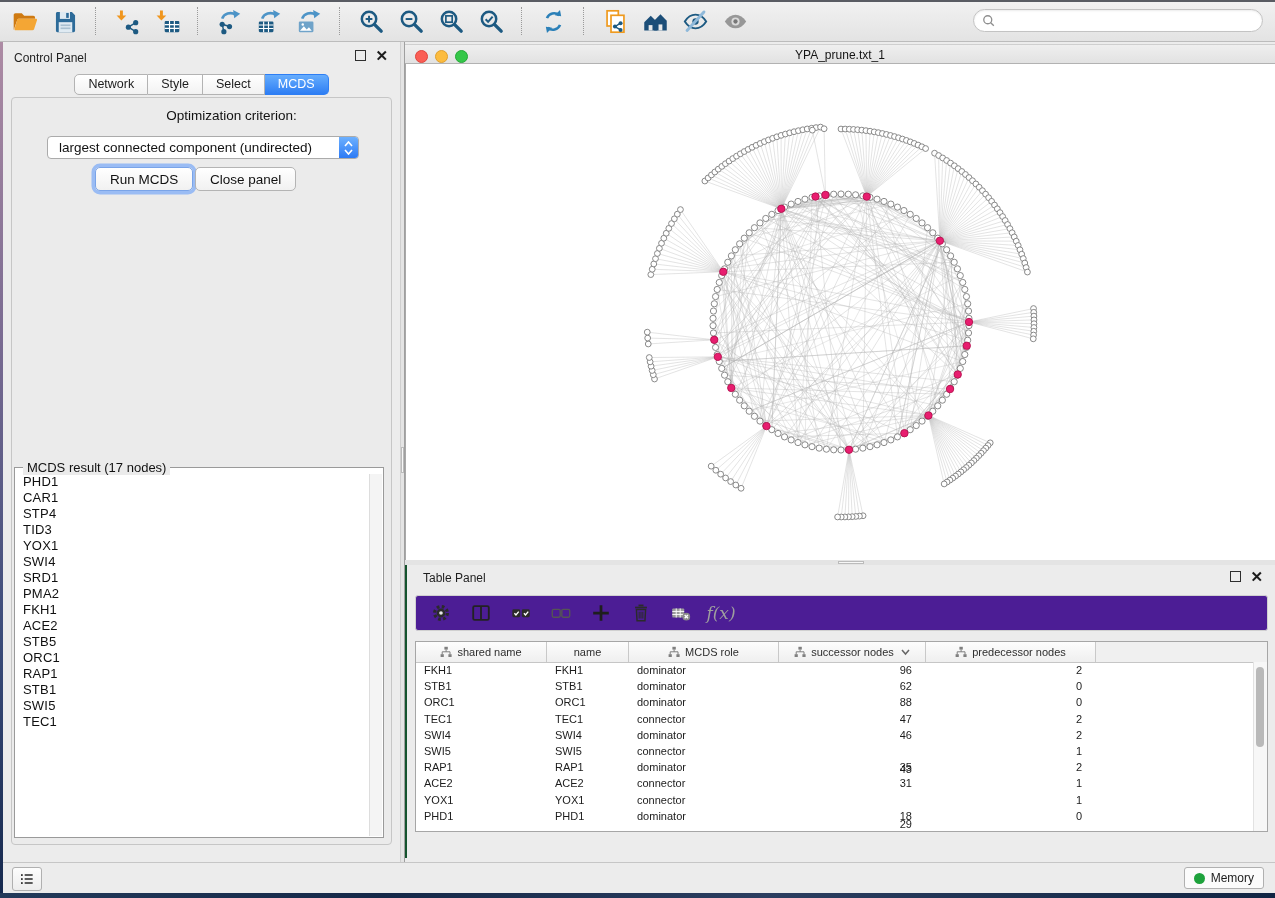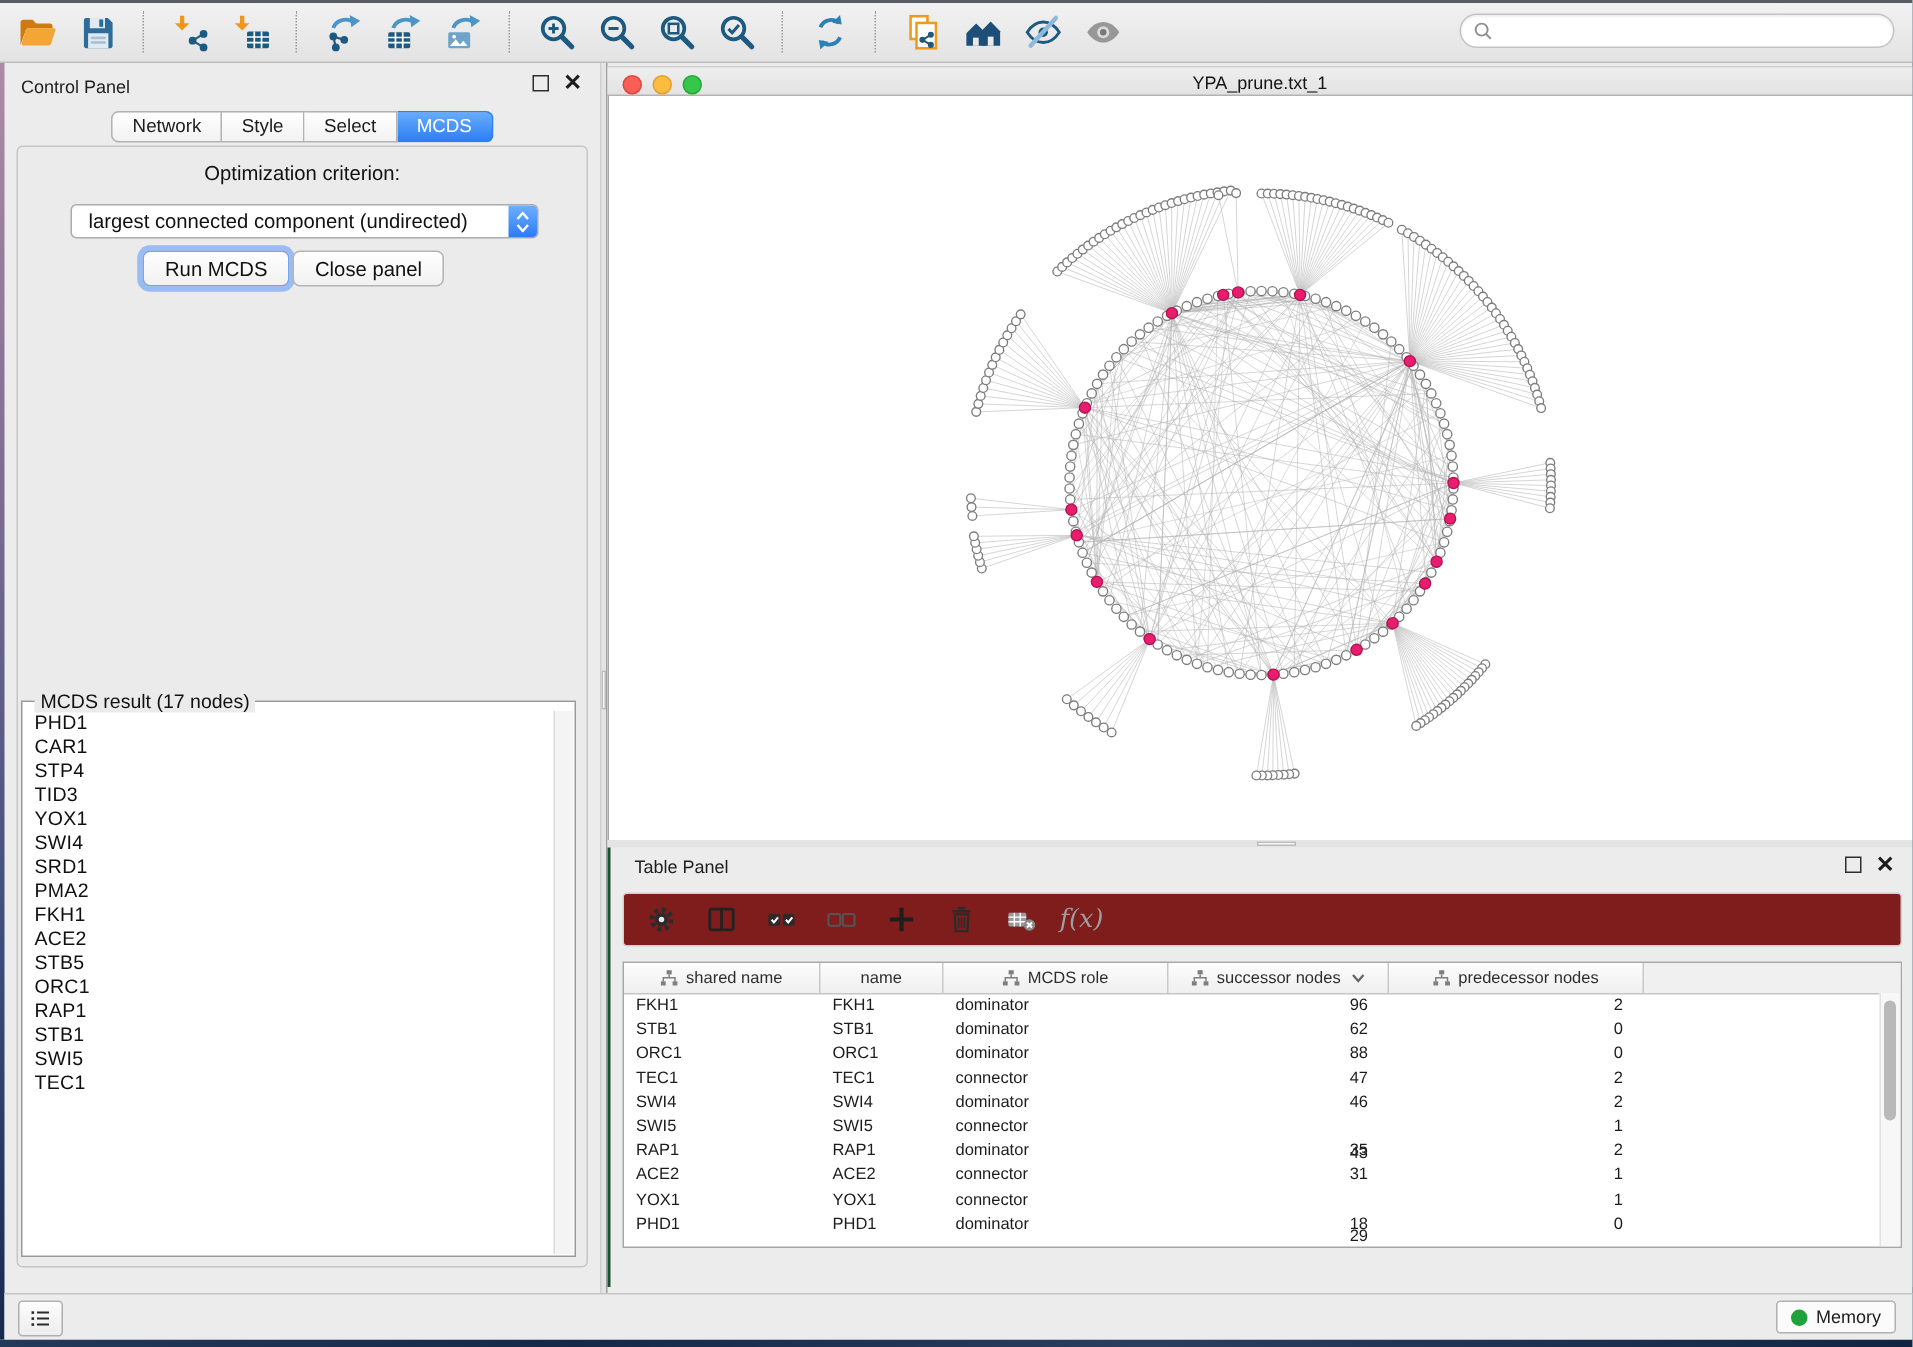--- a/index.html
+++ b/index.html
@@ -37,21 +37,21 @@
   .close-glyph{font-size:15px;font-weight:700;color:#1c1c1c;line-height:11px;}
   .seg{display:inline-flex;}
   .seg .seg-btn{font-size:12.5px;color:#1c1c1c;background:linear-gradient(#ffffff,#f2f2f2);
     border:1px solid #b3b3b3;border-left:none;padding:2px 13px 3px;cursor:pointer;font-family:inherit;line-height:14px;}
   .seg .seg-btn:first-child{border-left:1px solid #b3b3b3;border-radius:5px 0 0 5px;}
   .seg .seg-btn:last-child{border-radius:0 5px 5px 0;}
   .seg .seg-btn.active{background:linear-gradient(#66adfd,#2e7ef4);color:#fff;border-color:#2e7ef4;}
   #cp-tabs{position:absolute;left:0;top:32px;width:100%;text-align:center;}
   #cp-body{position:absolute;left:8px;top:55px;width:381px;height:748px;background:#ebebeb;
     border:1px solid #c6c6c6;border-radius:4px;box-sizing:border-box;}
-  #opt-label{position:absolute;left:0;top:66px;width:100%;text-align:center;font-size:13.5px;color:#111;}
+  #opt-label{position:absolute;left:0;top:66px;width:100%;text-align:center;font-size:13.5px;color:#111;padding-left:30px;}
   #criterion-select{position:absolute;left:44px;top:94px;width:312px;height:23px;background:#fff;
     border:1px solid #ababab;border-radius:4px;box-sizing:border-box;display:flex;align-items:center;cursor:pointer;}
   #criterion-value{flex:1;font-size:13.5px;color:#111;padding-left:11px;white-space:nowrap;}
   #criterion-stepper{width:19px;height:21px;border-radius:0 3px 3px 0;
     background:linear-gradient(#6db0fe,#2d7bf5);display:flex;flex-direction:column;align-items:center;justify-content:center;gap:2px;}
   #criterion-stepper svg{width:9px;height:6px;display:block;}
   .cp-push{font-size:13.5px;color:#111;background:linear-gradient(#ffffff,#f1f1f1);
     border:1px solid #b4b4b4;border-radius:5px;height:24px;padding:0 14px;cursor:pointer;font-family:inherit;position:absolute;}
   #run-btn{left:92px;top:125px;box-shadow:0 0 0 3.5px rgba(88,150,251,.55);border-color:#7aa4e8;}
   #close-panel-btn{left:192px;top:125px;}
@@ -73,21 +73,21 @@
   #tl-red{left:10px;background:#fa5e55;border:.5px solid #e0443c;}
   #tl-yellow{left:30px;background:#fcbc3f;border:.5px solid #e0a02e;}
   #tl-green{left:50px;background:#35c749;border:.5px solid #24a837;}
   #net-title{position:absolute;left:0;top:3px;width:100%;text-align:center;font-size:12px;color:#141414;}
   #net-view{position:absolute;left:405px;top:64px;width:870px;height:496px;background:#fff;border-left:1px solid #a9a9a9;box-sizing:border-box;}
   #network-canvas{display:block;}
   
   #table-panel{position:absolute;left:405px;top:565px;width:870px;height:293px;background:#ececec;border-left:2px solid #14532d;box-sizing:border-box;}
   #tp-title{position:absolute;left:16px;top:6px;}
   #tp-btns{right:12px;top:6px;}
-  #tp-toolbar{position:absolute;left:8px;top:30px;width:853px;height:36px;background:#7f1d1d;
+  #tp-toolbar{position:absolute;left:8px;top:30px;width:853px;height:36px;background:#4c1d95;
     border:1px solid #d0d0d0;border-radius:3px;display:flex;align-items:center;padding-left:12px;gap:14px;box-sizing:border-box;}
   .tp-tool{width:26px;height:26px;border:none;background:transparent;display:flex;align-items:center;justify-content:center;padding:0;cursor:pointer;}
   .tp-tool svg{width:22px;height:22px;}
   .tp-tool.disabled{cursor:default;}
   #fx-glyph{font-family:"DejaVu Serif",serif;font-style:italic;font-size:17px;color:#9e9e9e;}
   #table-box{position:absolute;left:8px;top:76px;width:853px;height:191px;background:#fff;border:1px solid #a6a6a6;box-sizing:border-box;overflow:hidden;}
   #thead{display:flex;height:20px;border-bottom:1px solid #c6c6c6;background:linear-gradient(#fdfdfd,#efefef);}
   .th{display:flex;align-items:center;justify-content:center;gap:5px;font-size:11px;color:#2e2e2e;
     border-right:1px solid #c9c9c9;box-sizing:border-box;cursor:pointer;}
   .th svg.tree{width:12px;height:12px;}

